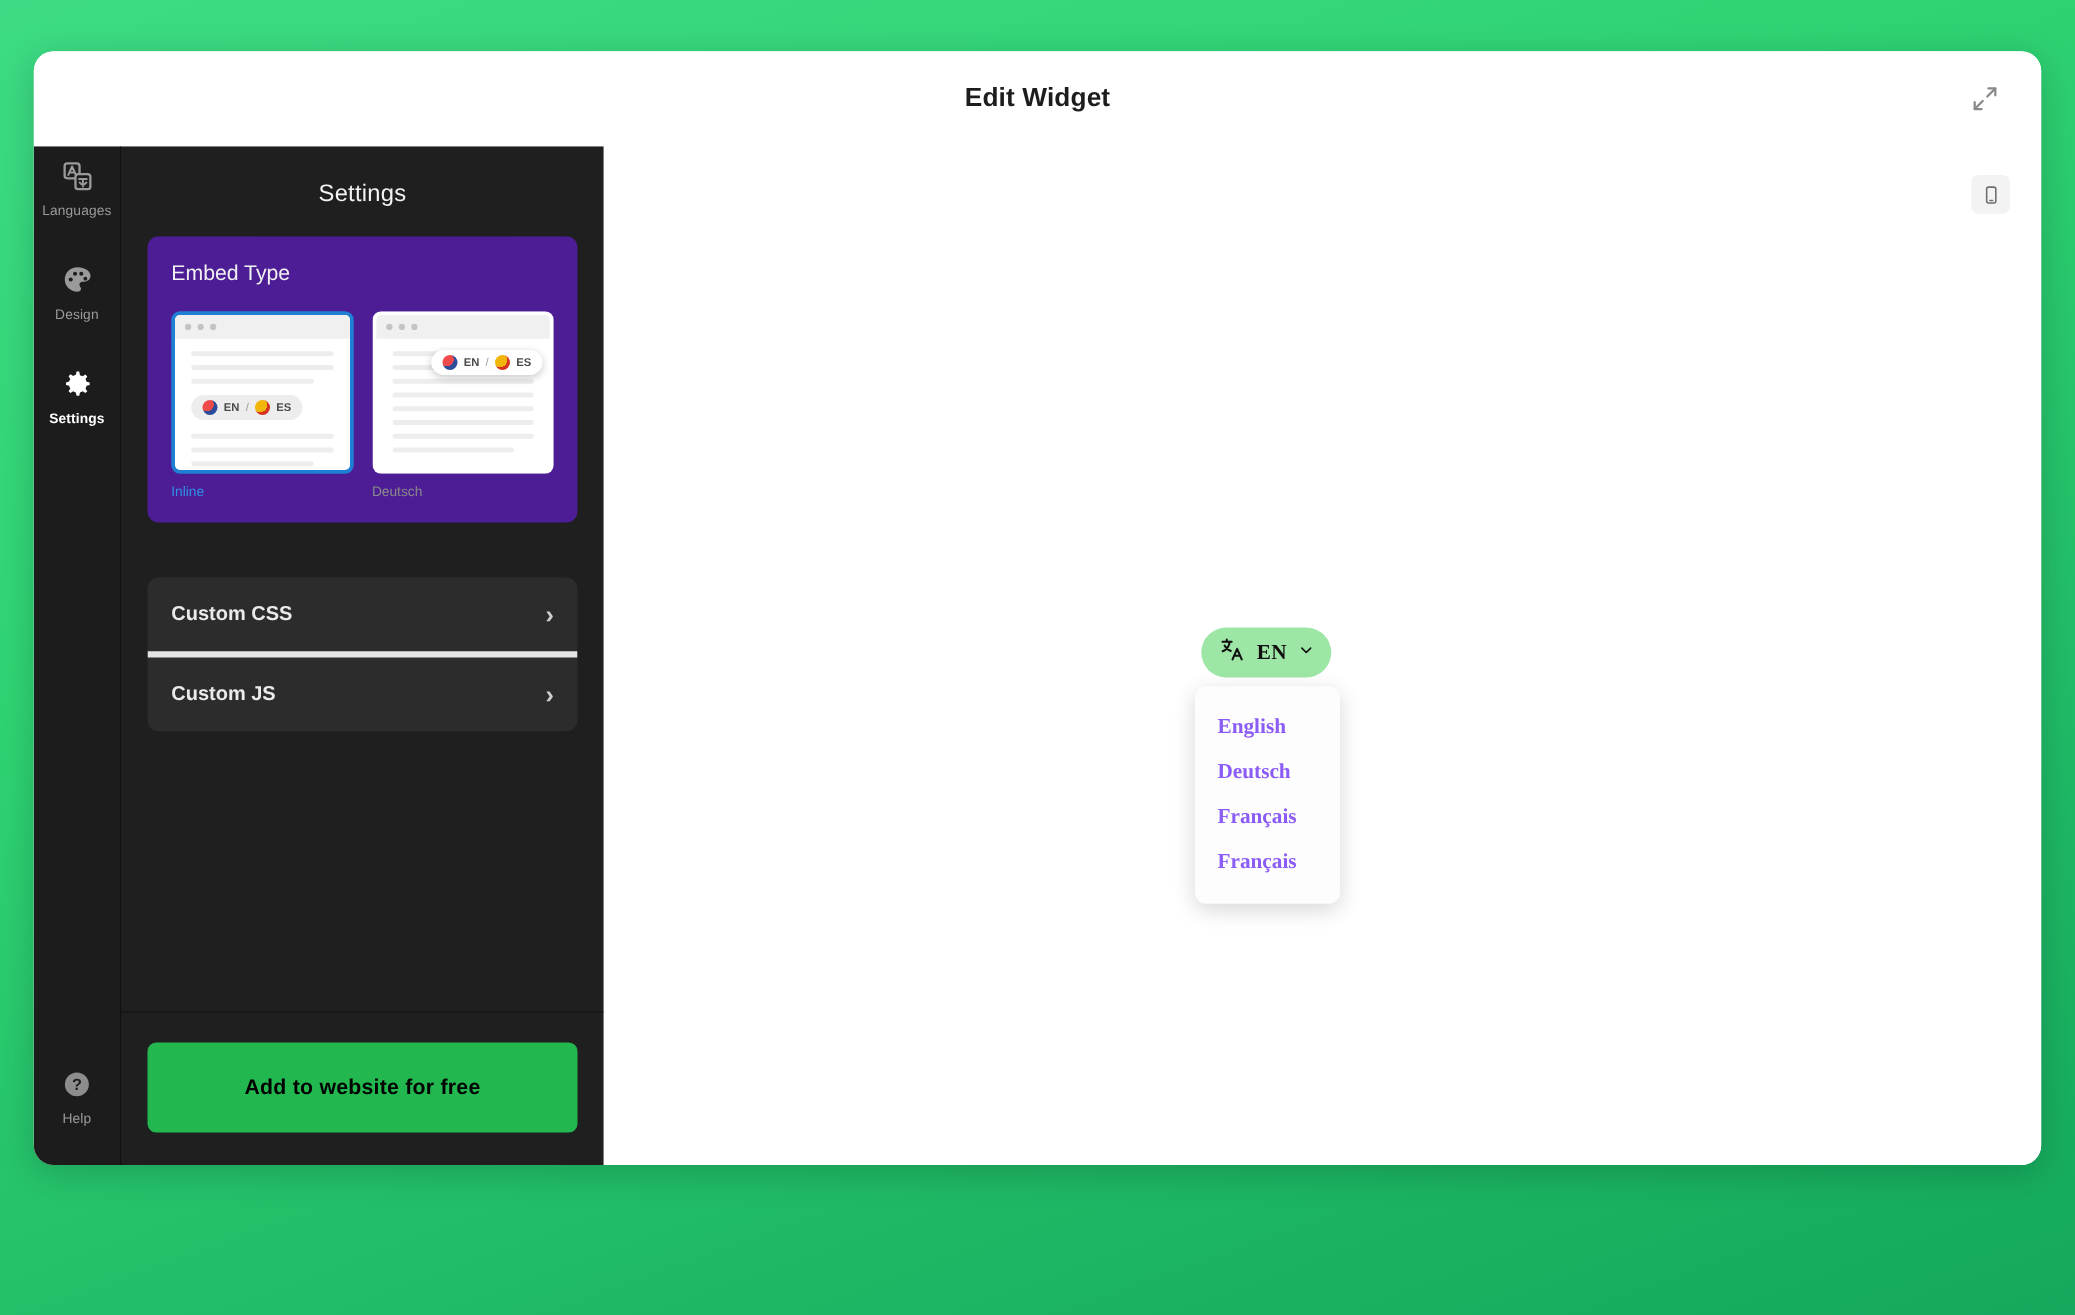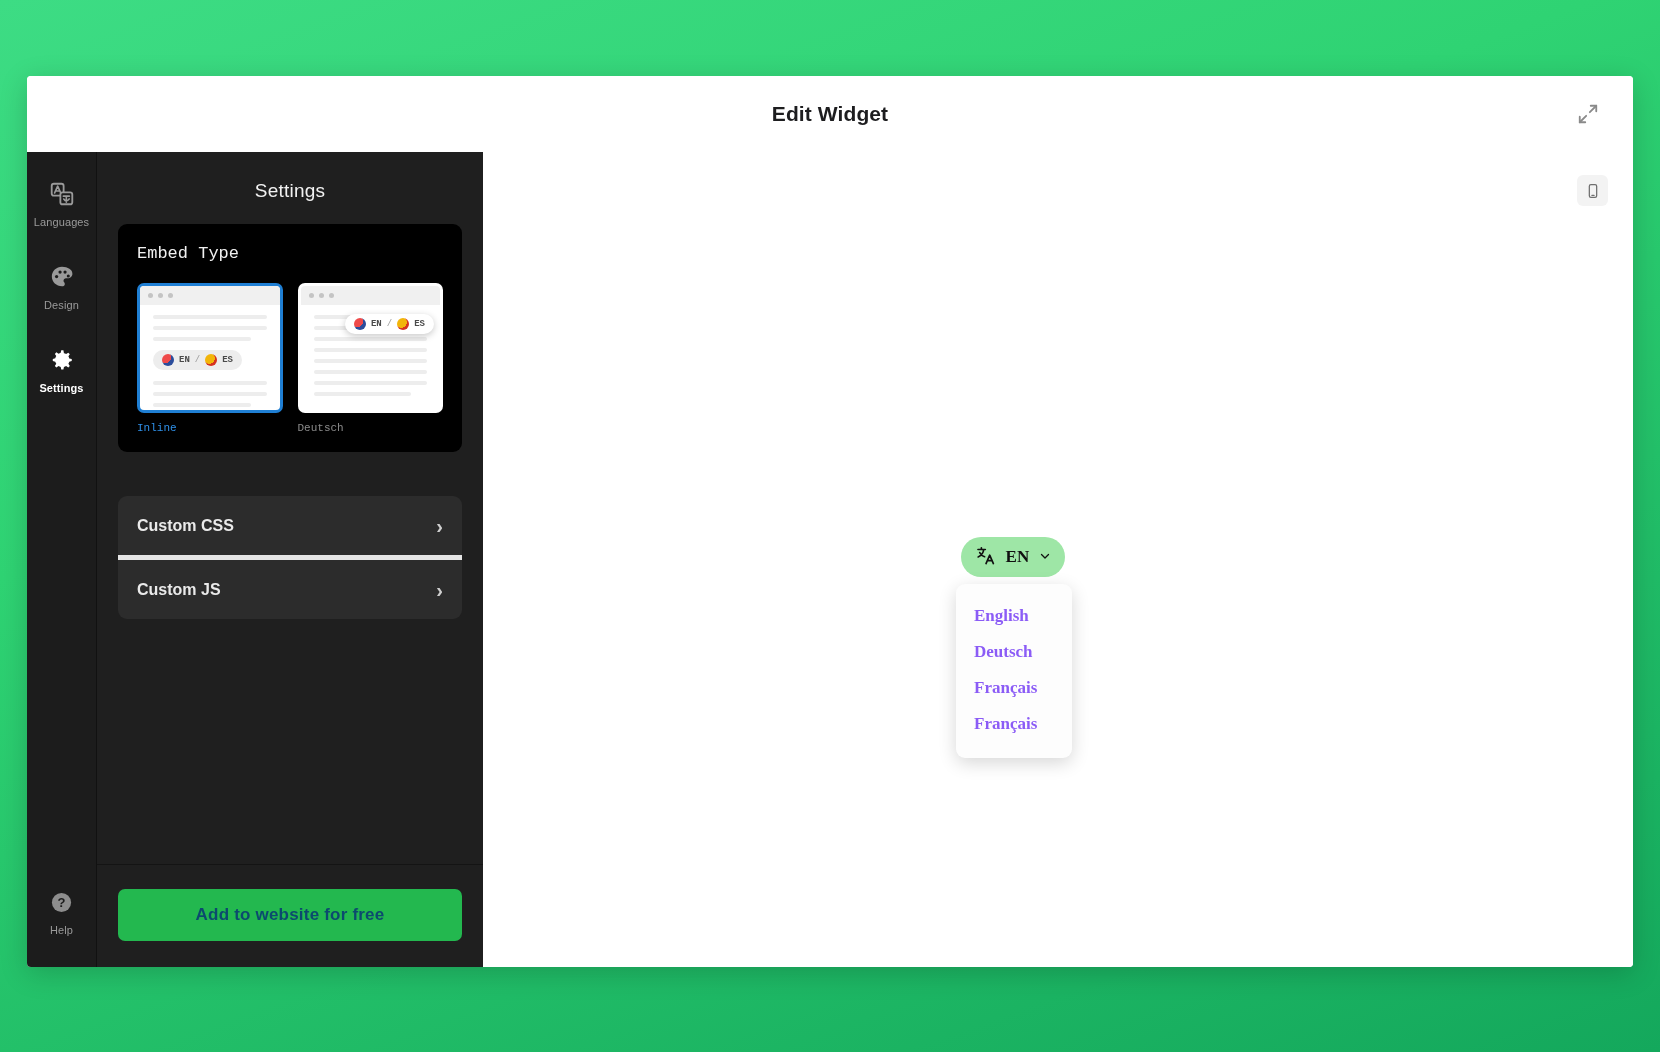--- a/index.html
+++ b/index.html
@@ -16,26 +16,25 @@
   }
 
   
   #app-window {
     position: absolute;
     left: 27px;
     top: 41px;
     width: 1606px;
     height: 891px;
     background: #ffffff;
-    border-radius: 4px;
+    border-radius: 16px;
     overflow: hidden;
     box-shadow: 0 6px 28px rgba(0,0,0,0.18);
     display: flex;
     flex-direction: column;
-    margin-top: 35px;
   }
 
   
   #titlebar {
     height: 76px;
     min-height: 76px;
     background: #ffffff;
     display: flex;
     align-items: center;
     justify-content: center;
@@ -68,21 +67,20 @@
   }
 
   
   #icon-rail {
     width: 69px;
     min-width: 69px;
     background: #1c1c1c;
     display: flex;
     flex-direction: column;
     align-items: center;
-    padding-top: 18px;
     box-sizing: border-box;
   }
   .rail-item {
     width: 69px;
     padding: 9px 0 7px 0;
     margin-bottom: 18px;
     display: flex;
     flex-direction: column;
     align-items: center;
     cursor: pointer;
@@ -125,24 +123,23 @@
     padding: 28px 0 22px 0;
     letter-spacing: 0.2px;
   }
   #settings-scroll {
     flex: 1;
     padding: 0 21px;
     overflow: hidden;
   }
 
   .card {
-    background: #000000;
+    background: #4c1d95;
     border-radius: 9px;
     padding: 20px 19px 18px 19px;
-    font-family: Liberation Mono, monospace;
   }
   .card-title {
     color: #f0f0f0;
     font-size: 17px;
     margin-bottom: 20px;
   }
 
   
   .embed-row {
     display: flex;
@@ -254,25 +251,25 @@
     line-height: 1;
   }
 
   
   #panel-footer {
     border-top: 1px solid #141414;
     padding: 24px 21px 26px 21px;
   }
   #cta-button {
     width: 100%;
-    height: 52px;
+    height: 72px;
     border: none;
     border-radius: 7px;
     background: #23b84f;
-    color: #0c4a6e;
+    color: #000000;
     font-size: 17px;
     font-weight: bold;
     font-family: "Liberation Sans", sans-serif;
     cursor: pointer;
     letter-spacing: 0.2px;
   }
 
   
   #preview {
     flex: 1;

